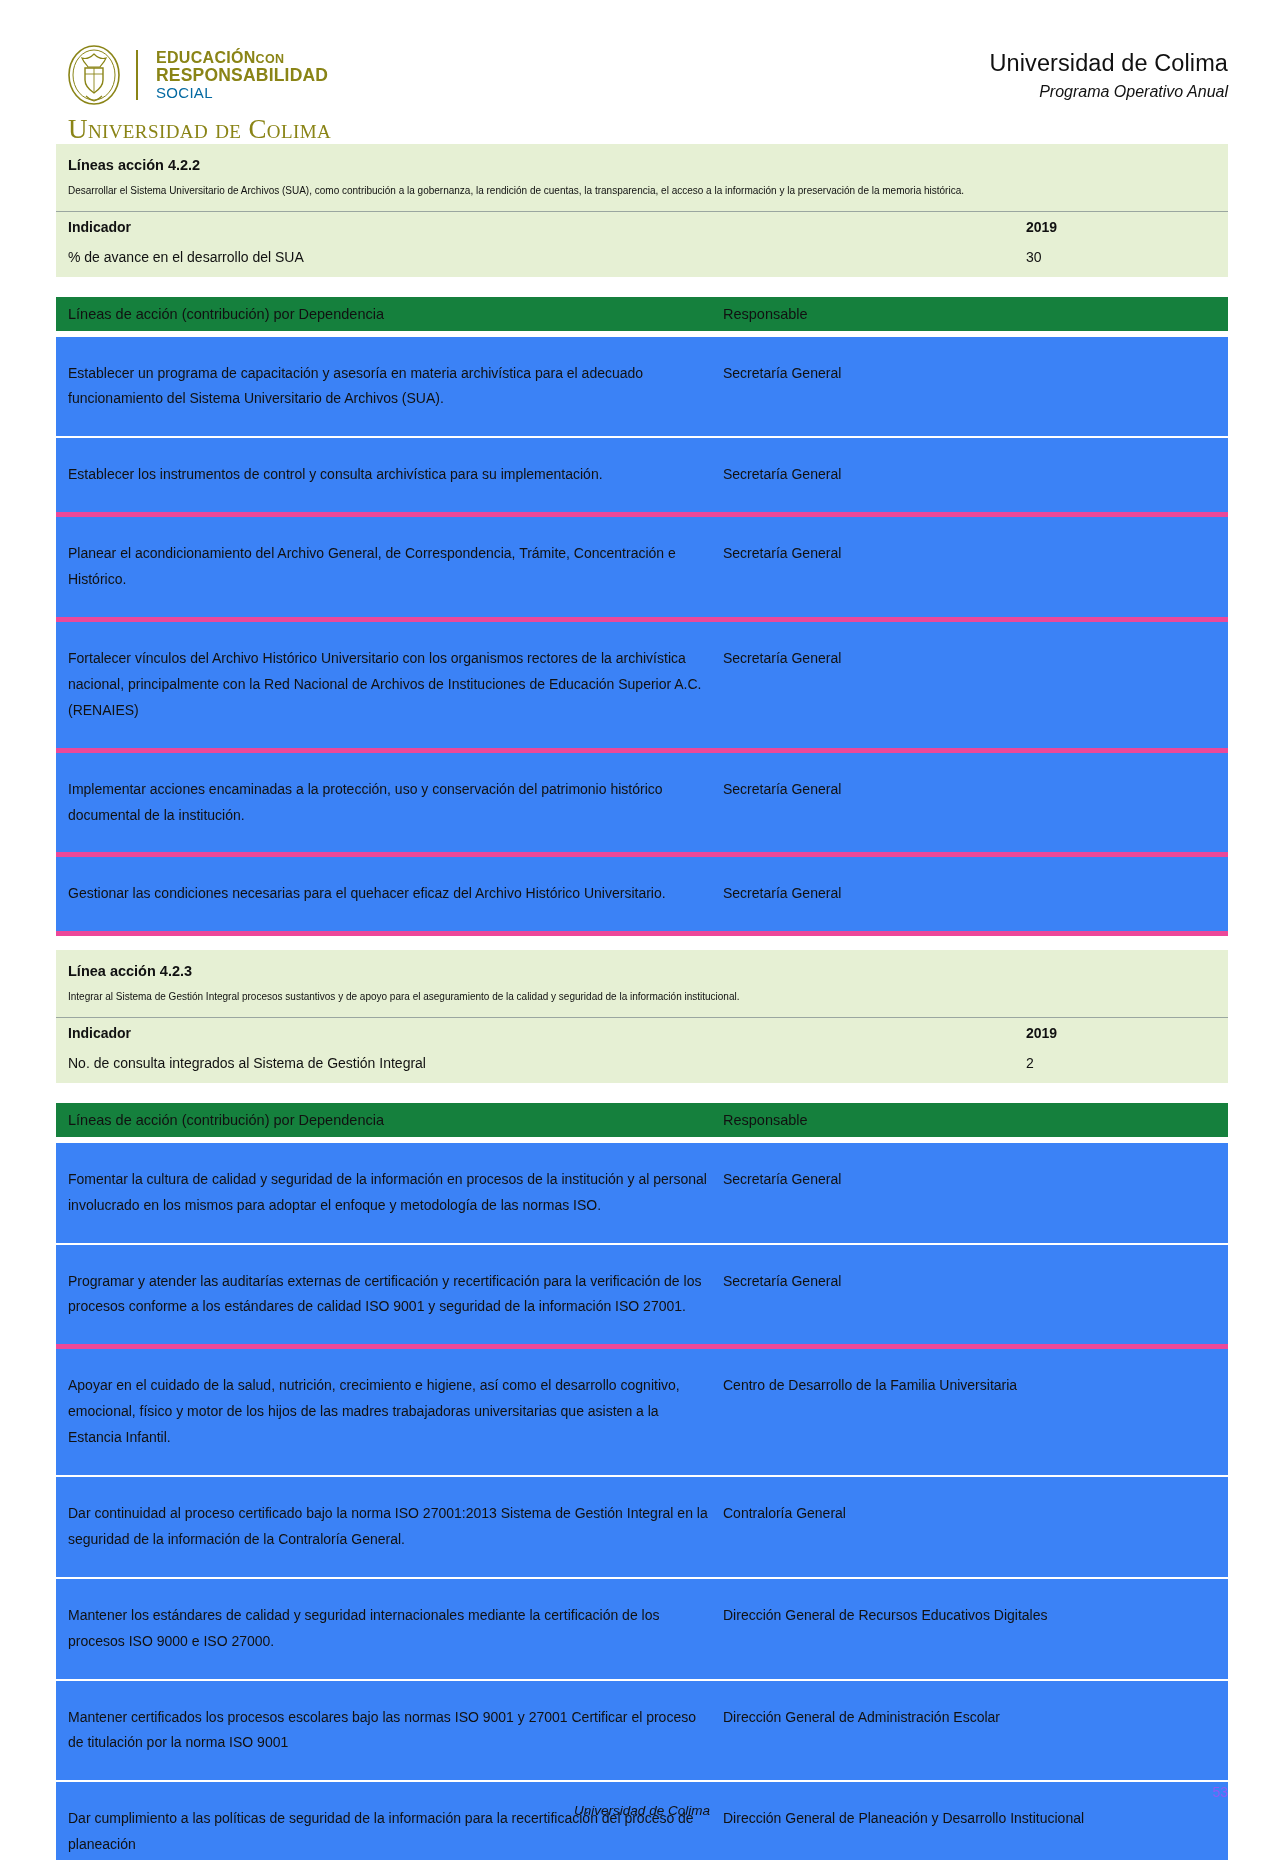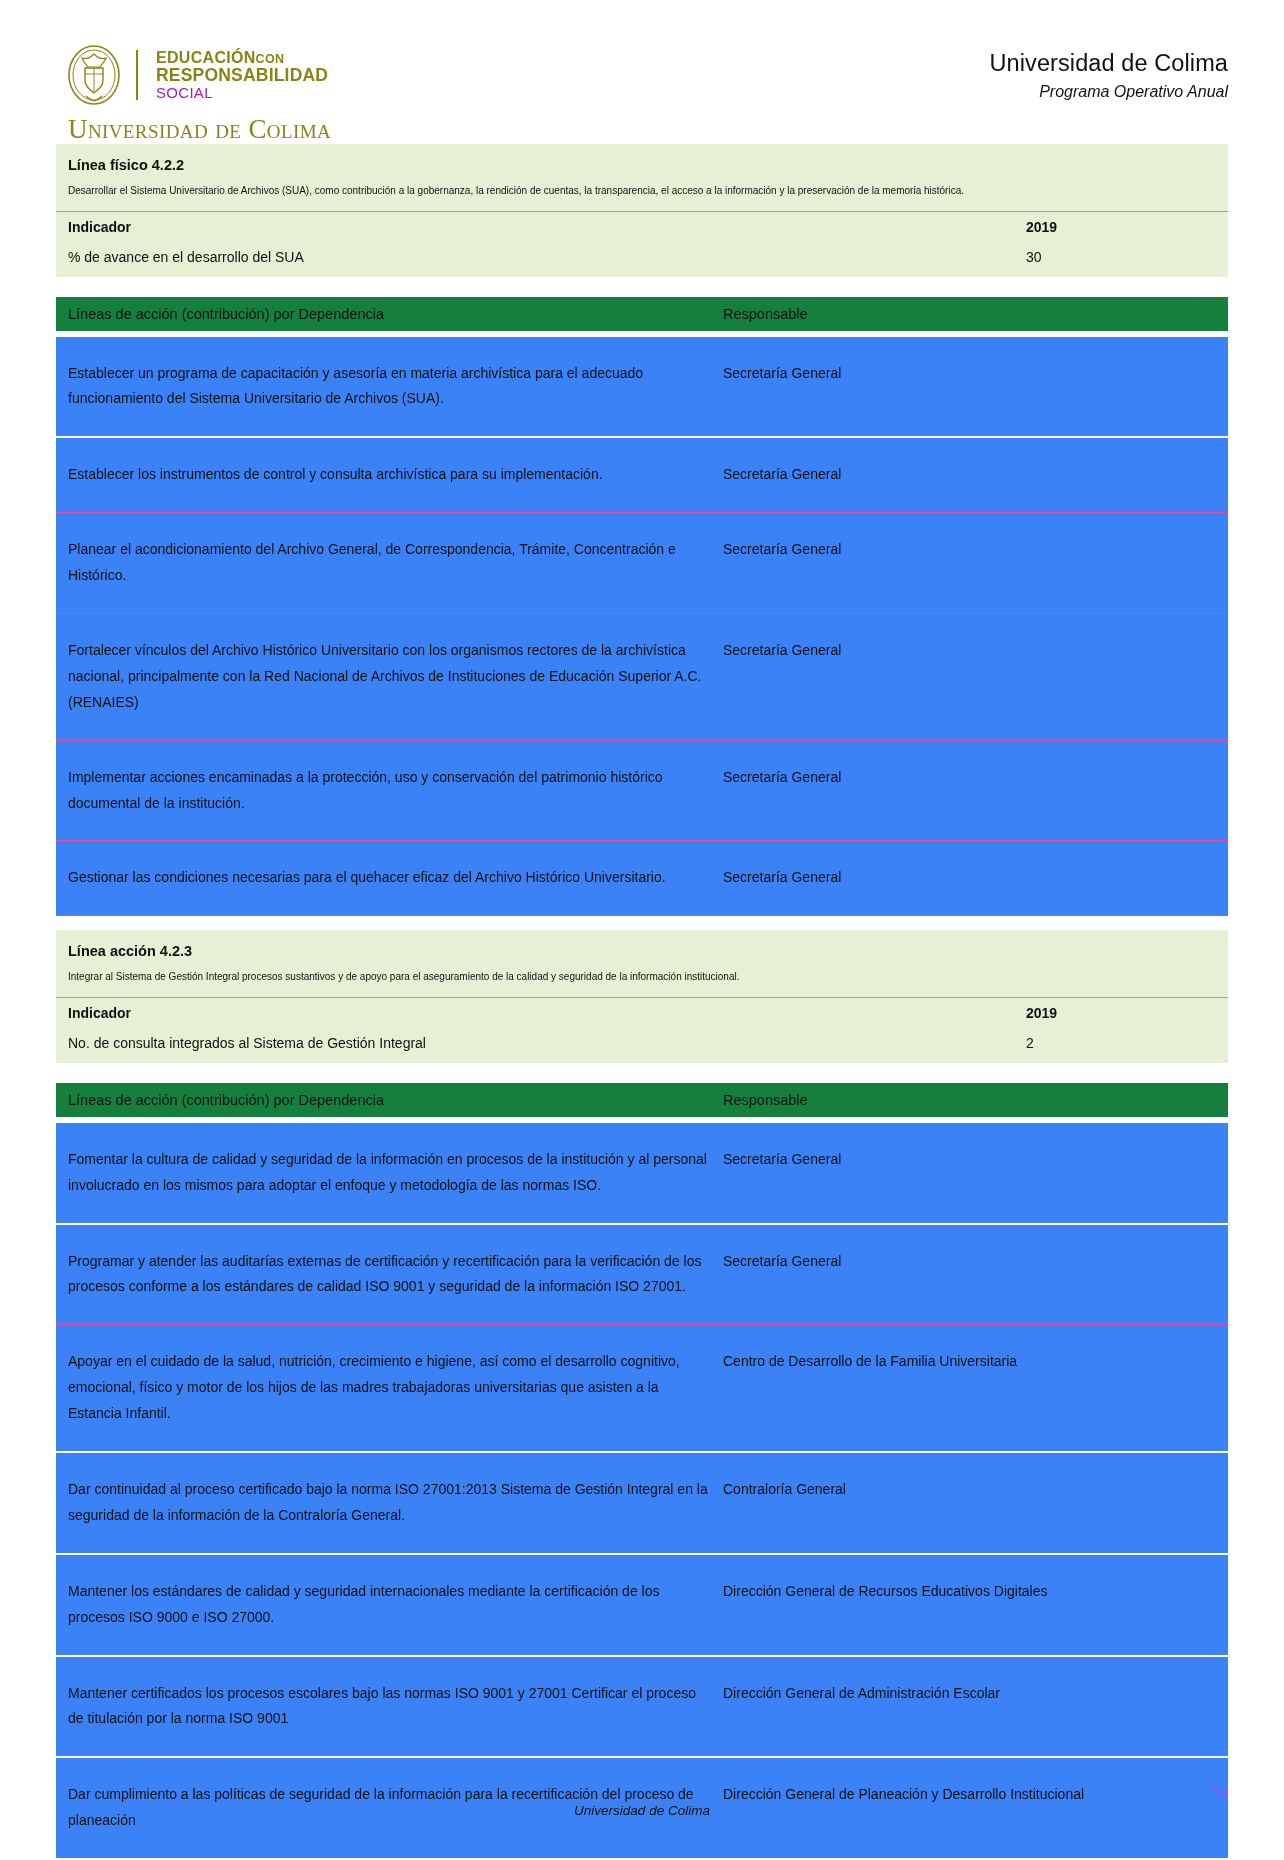--- a/index.html
+++ b/index.html
@@ -72,21 +72,21 @@
   }
   .bl2 {
     font-size: 17.5px;
     letter-spacing: .2px;
     color: #8a8416;
     font-weight: 800;
   }
   .bl3 {
     font-size: 15px;
     letter-spacing: .3px;
-    color: #a21caf;
+    color: #0369a1;
     font-weight: 400;
   }
   .brand-univ {
     font-family: "Liberation Serif", serif;
     font-size: 27px;
     color: #8a8416;
     letter-spacing: .4px;
     margin-top: 4px;
     margin-left: 2px;
     font-variant: small-caps;
@@ -182,21 +182,21 @@
   }
   .dep-row .c1 {
     flex: 0 0 655px;
     padding-right: 14px;
     box-sizing: border-box;
   }
   .dep-row .c2 {
     flex: 1;
   }
   .dep-row.tight {
-    border-bottom: 1px solid #ec4899;
+    border-bottom: 5px solid #ec4899;
   }
   .rows-wrap {
     padding-top: 6px;
   }
 
   
   .page-footer {
     position: absolute;
     left: 0;
     right: 0;
@@ -248,21 +248,21 @@
 
     <div class="header-right">
       <div class="header-title">Universidad de Colima</div>
       <div class="header-subtitle">Programa Operativo Anual</div>
     </div>
   </div>
 
   <div class="content">
 
     <div class="accion-block">
-      <div class="accion-title">Línea físico 4.2.2</div>
+      <div class="accion-title">Líneas acción 4.2.2</div>
       <div class="accion-desc">Desarrollar el Sistema Universitario de Archivos (SUA), como contribución a la gobernanza, la rendición de cuentas, la transparencia, el acceso a la información y la preservación de la memoria histórica.</div>
       <table class="ind-table">
         <tbody>
             <tr>
           <th>Indicador</th>
           <th class="col-year">2019</th>
         </tr>
         <tr>
           <td>% de avance en el desarrollo del SUA</td>
           <td class="col-year">30</td>

